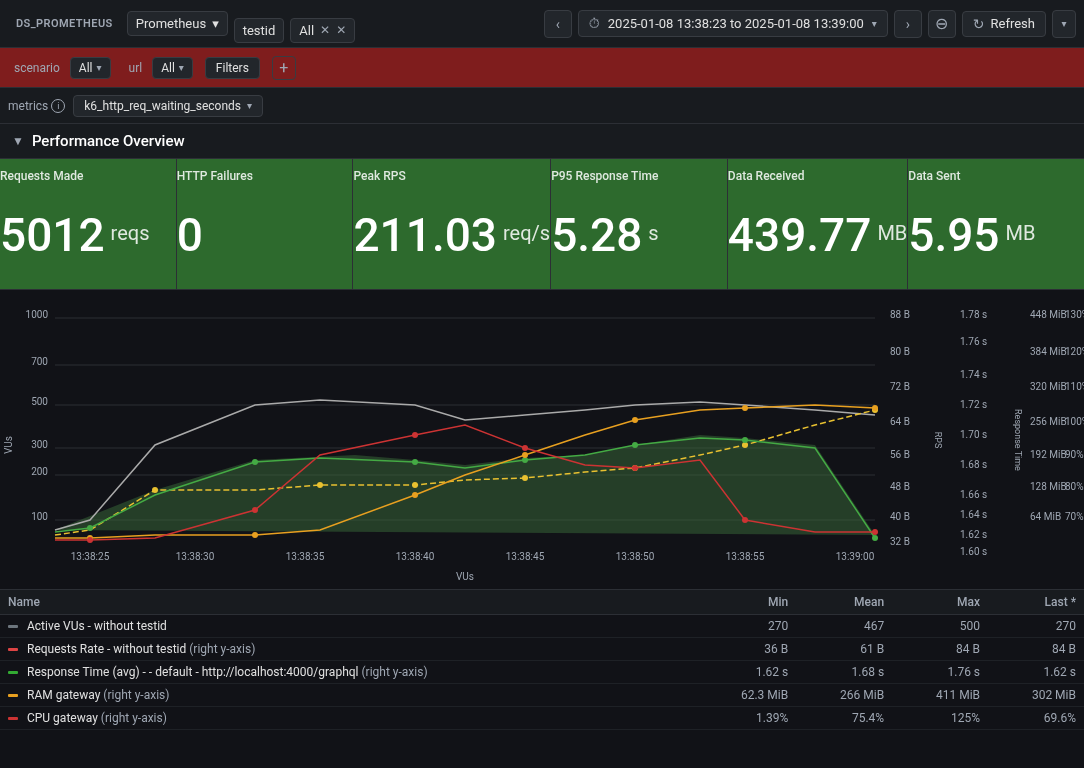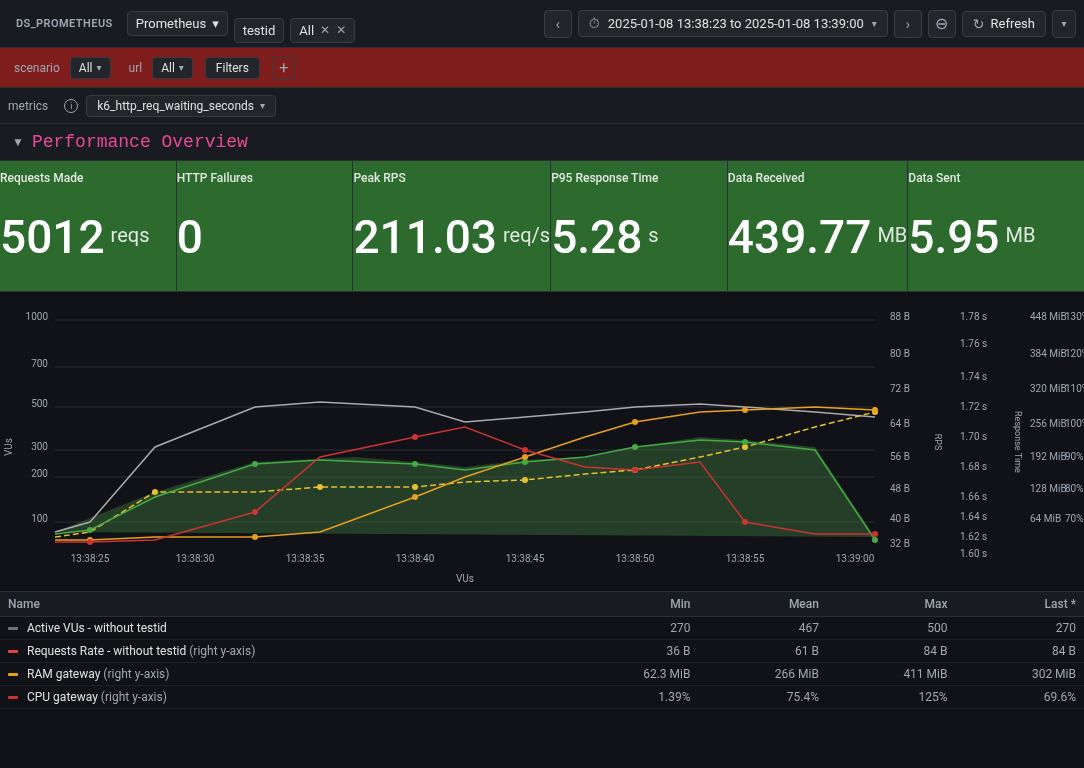--- a/index.html
+++ b/index.html
@@ -188,21 +188,21 @@
     .metrics-bar {
       display: flex;
       align-items: center;
       background: #181b1f;
       border-bottom: 1px solid #2c2f35;
       padding: 6px 8px;
       gap: 8px;
       height: 36px;
     }
     .metrics-label {
-      display: flex; align-items: center; gap: 16px;
+      display: flex; align-items: center; gap: 3px;
       color: #9fa7b3;
       font-size: 12px;
     }
     .info-icon {
       display: inline-flex;
       align-items: center; justify-content: center;
       width: 14px; height: 14px;
       border: 1px solid #9fa7b3;
       border-radius: 50%;
       font-size: 9px;
@@ -224,21 +224,21 @@
     
     .section-header {
       display: flex;
       align-items: center;
       padding: 8px 12px;
       gap: 8px;
       background: #181b1f;
       border-bottom: 1px solid #2c2f35;
     }
     .section-toggle { color: #9fa7b3; cursor: pointer; font-size: 12px; }
-    .section-title { font-size: 18px; color: #ec4899; font-weight: 500; font-family: Liberation Mono, monospace; }
+    .section-title { font-size: 15px; color: #ffffff; font-weight: 500; }
 
     
     .stats-row {
       display: flex;
       background: #111217;
       border-bottom: 1px solid #2c2f35;
     }
     .stat-panel {
       flex: 1;
       border-right: 1px solid #2c2f35;
@@ -591,20 +591,31 @@
       <span class="series-name">Requests Rate - without testid</span>
       <span class="series-sub"> (right y-axis)</span>
     </td>
     <td class="num">36 B</td>
     <td class="num">61 B</td>
     <td class="num">84 B</td>
     <td class="num">84 B</td>
   </tr>
         <tr>
     <td>
+      <span class="color-dot" style="background:#3a3"></span>
+      <span class="series-name">Response Time (avg) - - default - http://localhost:4000/graphql</span>
+      <span class="series-sub"> (right y-axis)</span>
+    </td>
+    <td class="num">1.62 s</td>
+    <td class="num">1.68 s</td>
+    <td class="num">1.76 s</td>
+    <td class="num">1.62 s</td>
+  </tr>
+        <tr>
+    <td>
       <span class="color-dot" style="background:#e8a020"></span>
       <span class="series-name">RAM gateway</span>
       <span class="series-sub"> (right y-axis)</span>
     </td>
     <td class="num">62.3 MiB</td>
     <td class="num">266 MiB</td>
     <td class="num">411 MiB</td>
     <td class="num">302 MiB</td>
   </tr>
         <tr>

